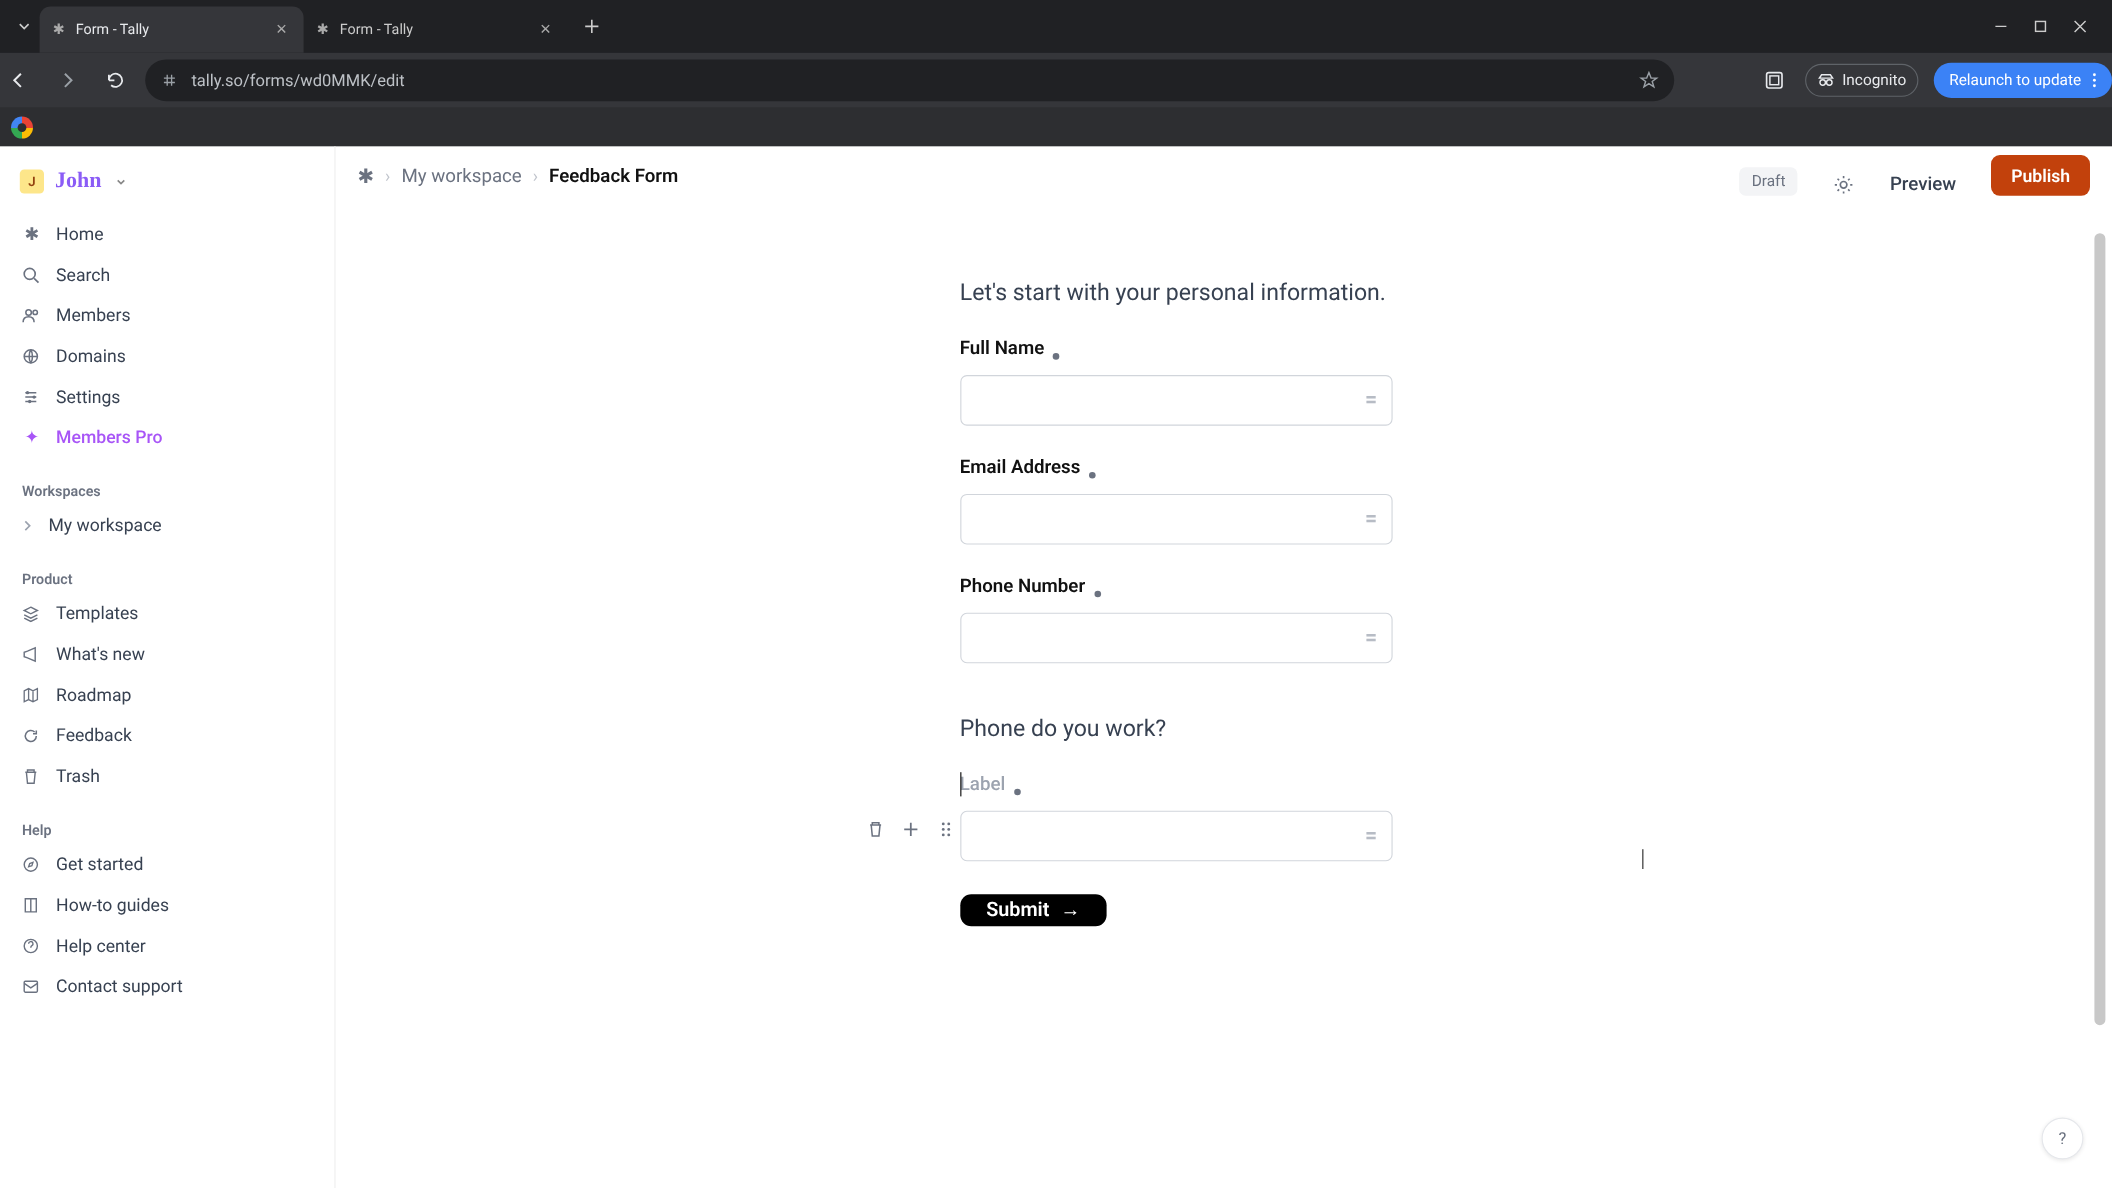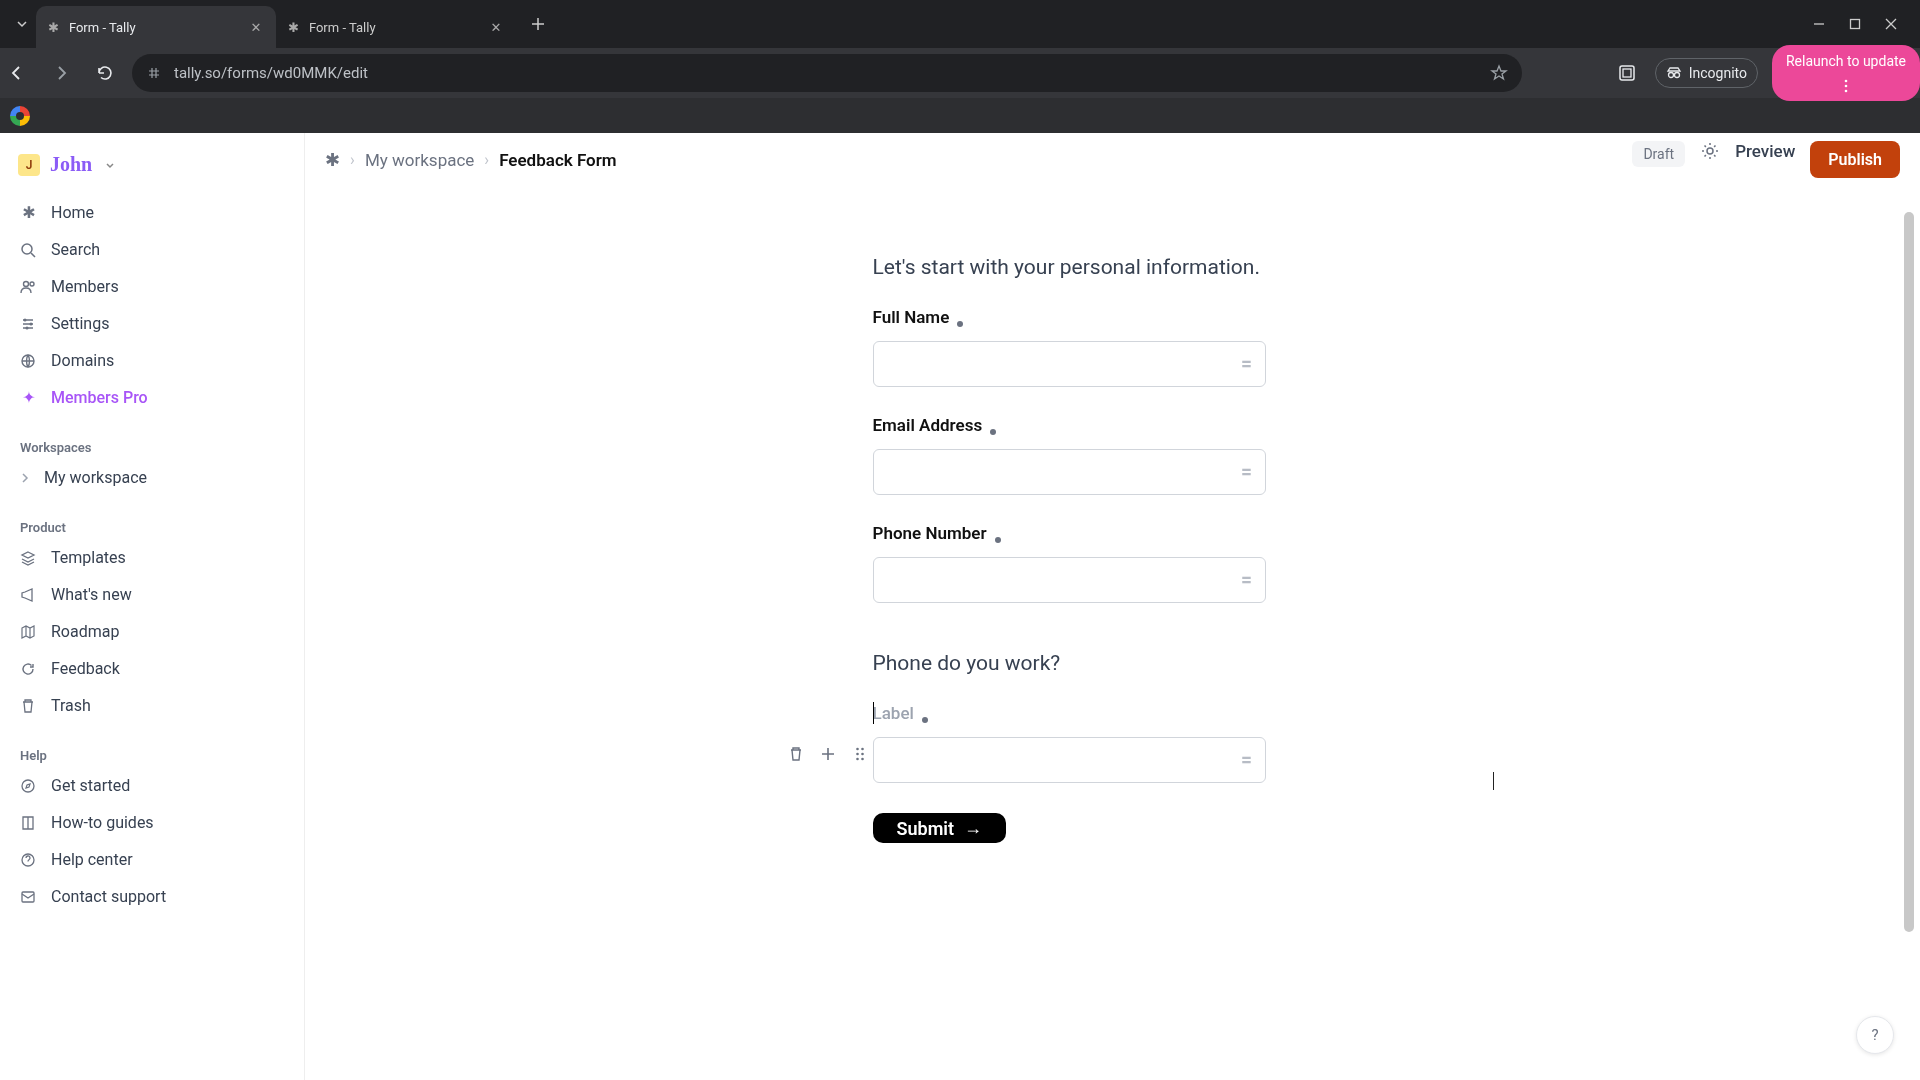--- a/index.html
+++ b/index.html
@@ -19,21 +19,21 @@
 .window-controls span { width:14px; height:14px; display:inline-flex; align-items:center; justify-content:center;}
 
 .url-bar-row { height: 50px; background: #35363a; display:flex; align-items:center; padding: 0 0; gap: 10px; }
 .nav-btn { width: 34px; height: 34px; border-radius: 17px; display:flex; align-items:center; justify-content:center; color: #9aa0a6; }
 .nav-btn.active { color: #e8eaed; }
 .url-field { flex:1; max-width: 1390px; height: 38px; background: #202124; border-radius: 19px; display:flex; align-items:center; padding: 0 14px; color: #bdc1c6; gap: 12px; font-size: 15px; }
 .url-actions { display:flex; align-items:center; gap: 14px; margin-left: auto; }
 .url-star { color: #9aa0a6; }
 .icon-pill { color: #e8eaed; display:flex; align-items:center; gap:7px; font-size: 14px; padding: 6px 10px; border: 1px solid #5f6368; border-radius: 16px;}
 .reader-icon { width: 28px; height: 28px; display:flex; align-items:center; justify-content:center; color:#e8eaed; }
-.relaunch-btn { background: #ec4899; color: #fff; padding: 8px 14px; border-radius: 18px; display:flex; align-items:center; gap:10px; font-size: 14px; flex-direction: column; }
+.relaunch-btn { background: #3b82f6; color: #fff; padding: 8px 14px; border-radius: 18px; display:flex; align-items:center; gap:10px; font-size: 14px; }
 
 .bookmarks-row { height: 35px; background: #2d2e31; display:flex; align-items:center; padding: 0 10px; gap: 16px; }
 .bookmark-icon { width: 20px; height: 20px; border-radius: 50%; display:flex; align-items:center; justify-content:center; font-size:11px; font-weight:600; }
 
 .app-area { position: absolute; top: 133px; left: 0; right: 0; bottom: 0; background: #fff; display:flex; }
 
 
 .sidebar { width: 305px; border-right: 1px solid #eee; padding: 14px 10px; overflow-y:auto; }
 .user-row { display:flex; align-items:center; gap: 10px; padding: 6px 8px; margin-bottom: 12px; }
 .user-avatar { width: 22px; height: 22px; border-radius: 4px; background: #fde68a; color: #92400e; display:flex; align-items:center; justify-content:center; font-size: 12px; font-weight:600; }
@@ -49,21 +49,21 @@
 .ws-item .chev { color: #9ca3af; width: 14px;}
 
 
 .main-col { flex:1; display:flex; flex-direction:column; }
 .topbar { height: 54px; display:flex; align-items:center; padding: 0 20px; border-bottom: 1px solid transparent; }
 .crumbs { display:flex; align-items:center; gap: 10px; }
 .crumb-logo { color: #6b7280; font-size: 18px;}
 .crumb-sep { color: #c0c4cc; }
 .crumb-link { color: #6b7280; font-size: 17px; cursor:pointer;}
 .crumb-current { color: #111; font-size: 17px; font-weight: 600; }
-.top-actions { margin-left: auto; display:flex; align-items:flex-start; gap: 15px; }
+.top-actions { margin-left: auto; display:flex; align-items:flex-end; gap: 32px; }
 .draft-badge { background: #f3f4f6; color: #6b7280; font-size: 14px; padding: 5px 11px; border-radius: 6px; }
 .gear-icon { color: #6b7280; }
 .preview-link { color: #374151; font-size: 17px; font-weight: 500; cursor:pointer;}
 .publish-btn { background: #c2410c; color: #fff; font-size: 16px; font-weight: 600; padding: 9px 18px; border-radius: 8px; border:none; cursor:pointer;}
 
 .canvas { flex:1; overflow-y:auto; position:relative; padding: 40px 0 120px; }
 .canvas-inner { max-width: 1100px; margin: 0 auto; position:relative;}
 
 .section-text { font-size: 21px; color: #374151; margin-top: 28px; margin-bottom: 28px; }
 
@@ -227,36 +227,36 @@
             <circle cx="6" cy="5" r="2.5" stroke="currentColor" fill="none" stroke-width="1.4"></circle>
             <path d="M1 14c0-3 2-5 5-5s5 2 5 5" stroke="currentColor" fill="none" stroke-width="1.4"></path>
             <circle cx="12" cy="5" r="2" stroke="currentColor" fill="none" stroke-width="1.4"></circle>
           </svg>
         </span>
         <span>Members</span>
       </div>
     <div class="side-item">
         <span class="s-icon">
           <svg width="16" height="16" viewBox="0 0 16 16">
+            <circle cx="8" cy="8" r="6" stroke="currentColor" fill="none" stroke-width="1.4"></circle>
+            <path d="M2 8h12M8 2c2 3 2 9 0 12M8 2c-2 3-2 9 0 12" stroke="currentColor" fill="none" stroke-width="1.4"></path>
+          </svg>
+        </span>
+        <span>Domains</span>
+      </div>
+    <div class="side-item">
+        <span class="s-icon">
+          <svg width="16" height="16" viewBox="0 0 16 16">
             <path d="M3 4h10M3 8h10M3 12h10" stroke="currentColor" stroke-width="1.4"></path>
             <circle cx="5" cy="4" r="1.5" fill="currentColor"></circle>
             <circle cx="11" cy="8" r="1.5" fill="currentColor"></circle>
             <circle cx="7" cy="12" r="1.5" fill="currentColor"></circle>
           </svg>
         </span>
         <span>Settings</span>
-      </div>
-    <div class="side-item">
-        <span class="s-icon">
-          <svg width="16" height="16" viewBox="0 0 16 16">
-            <circle cx="8" cy="8" r="6" stroke="currentColor" fill="none" stroke-width="1.4"></circle>
-            <path d="M2 8h12M8 2c2 3 2 9 0 12M8 2c-2 3-2 9 0 12" stroke="currentColor" fill="none" stroke-width="1.4"></path>
-          </svg>
-        </span>
-        <span>Domains</span>
       </div>
     <div class="side-item pro">
         <span class="s-icon">✦</span>
         <span>Members Pro</span>
       </div>
 
     <div class="side-head">Workspaces</div>
     <div class="ws-item">
       <span class="chev">
           <svg width="10" height="10" viewBox="0 0 10 10">

